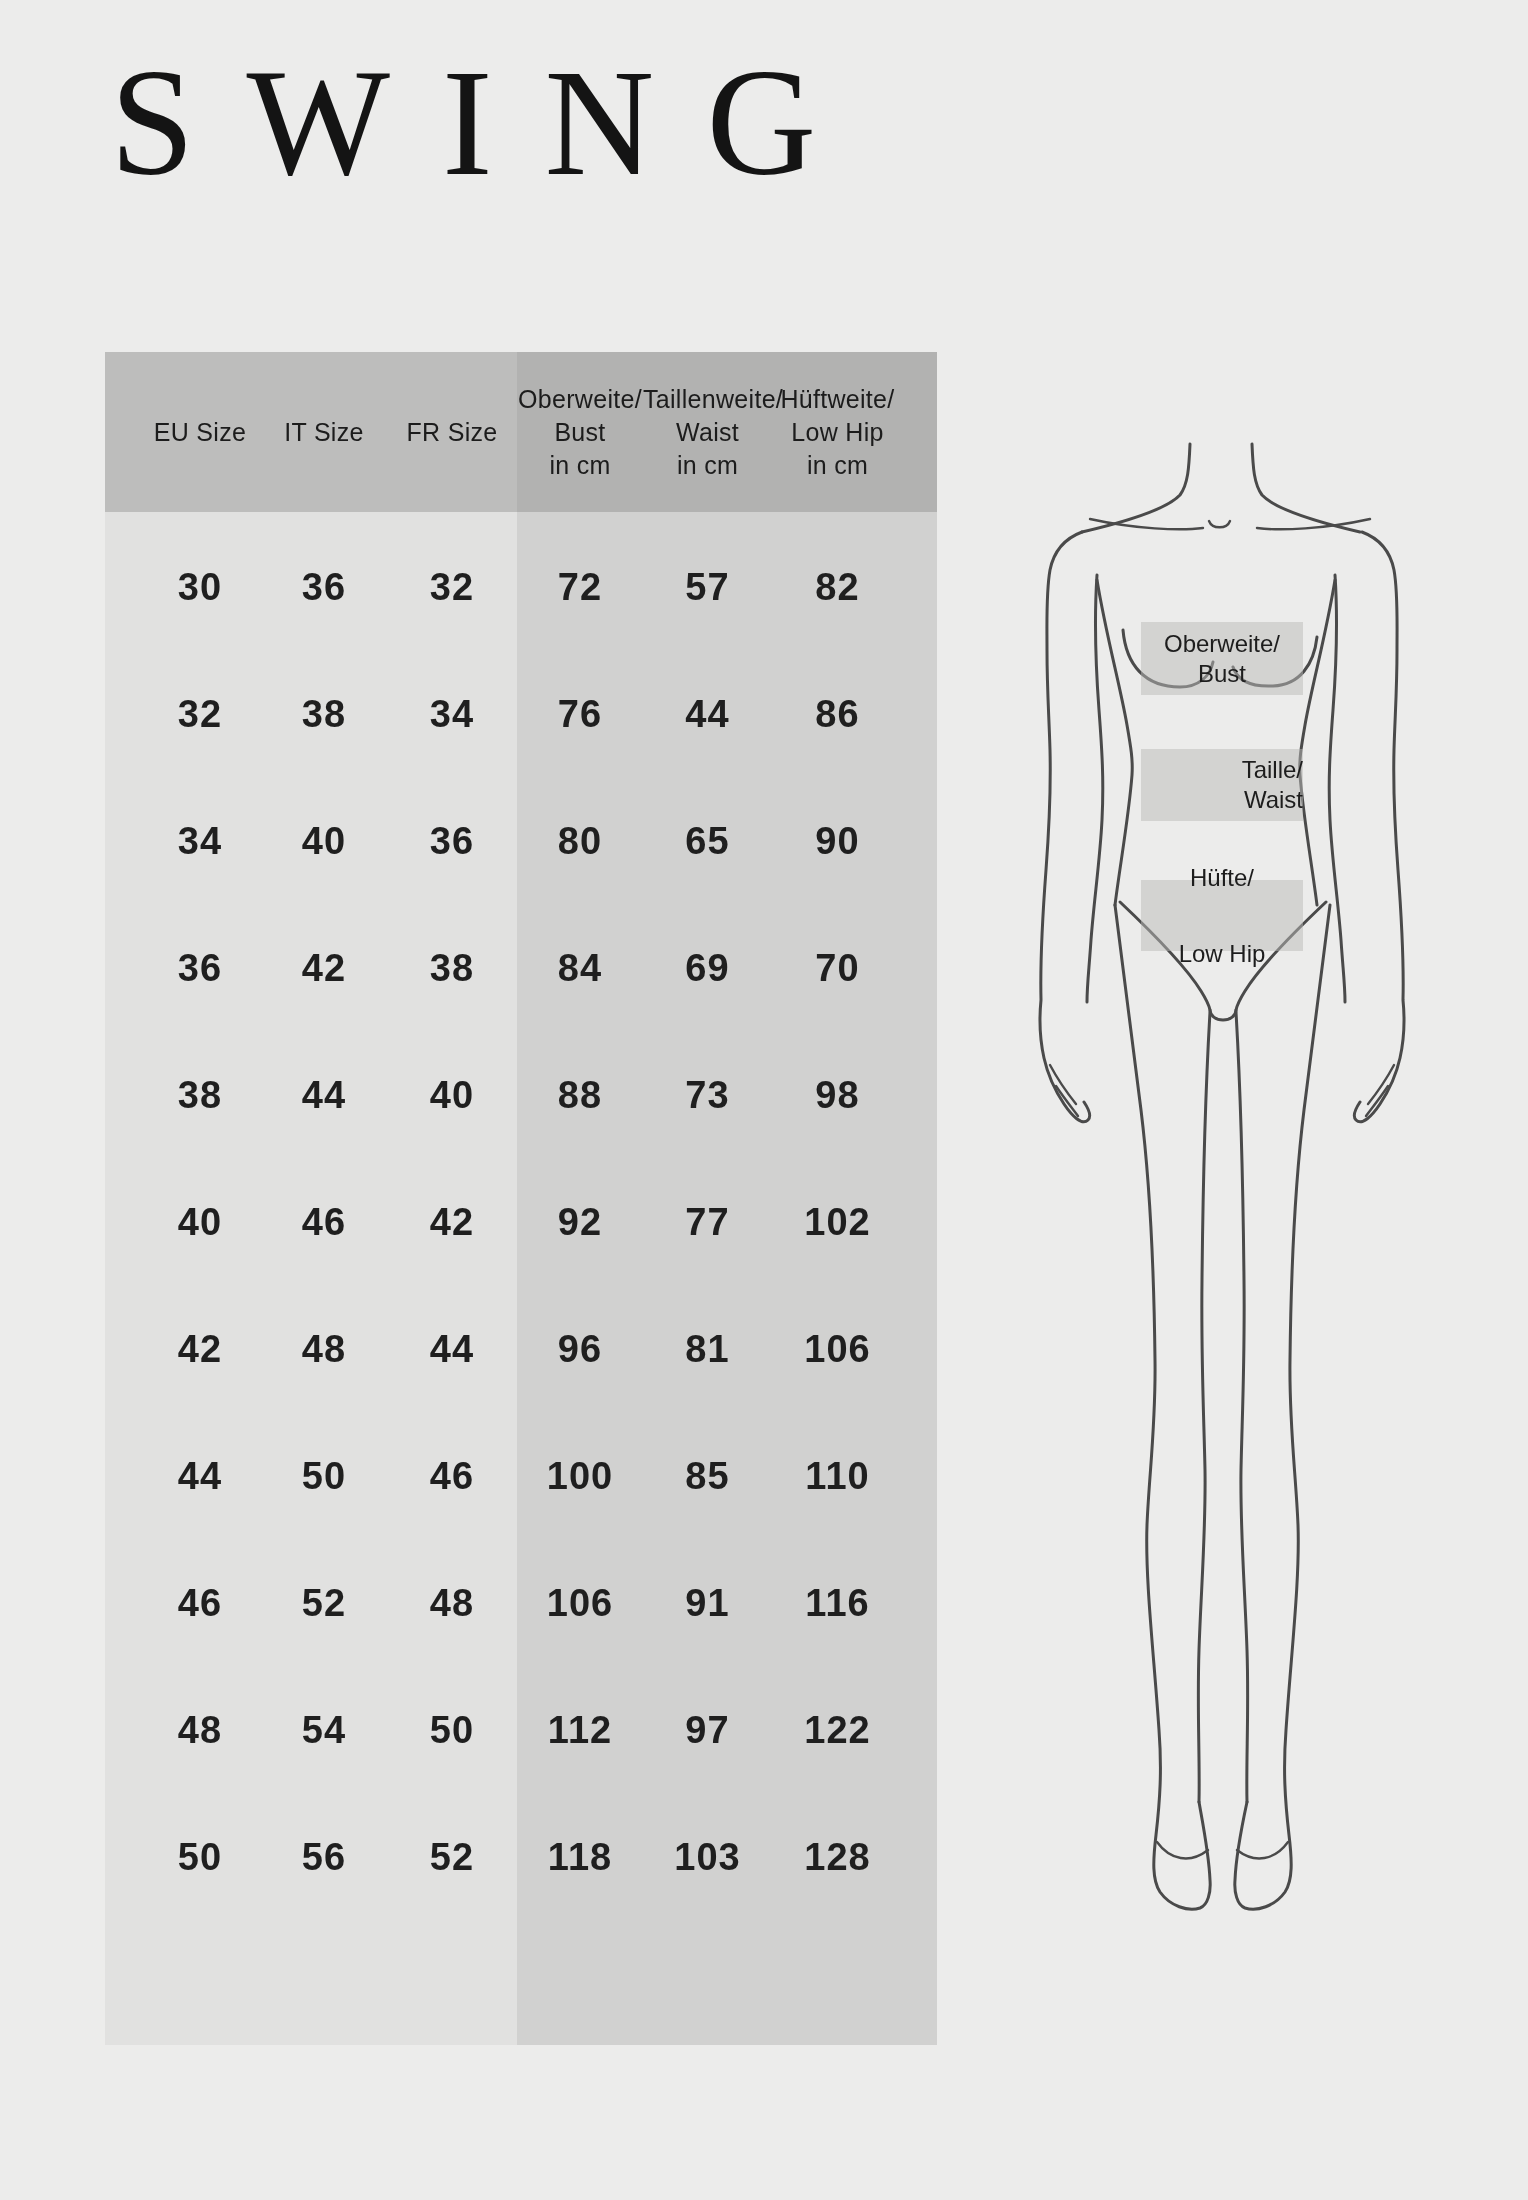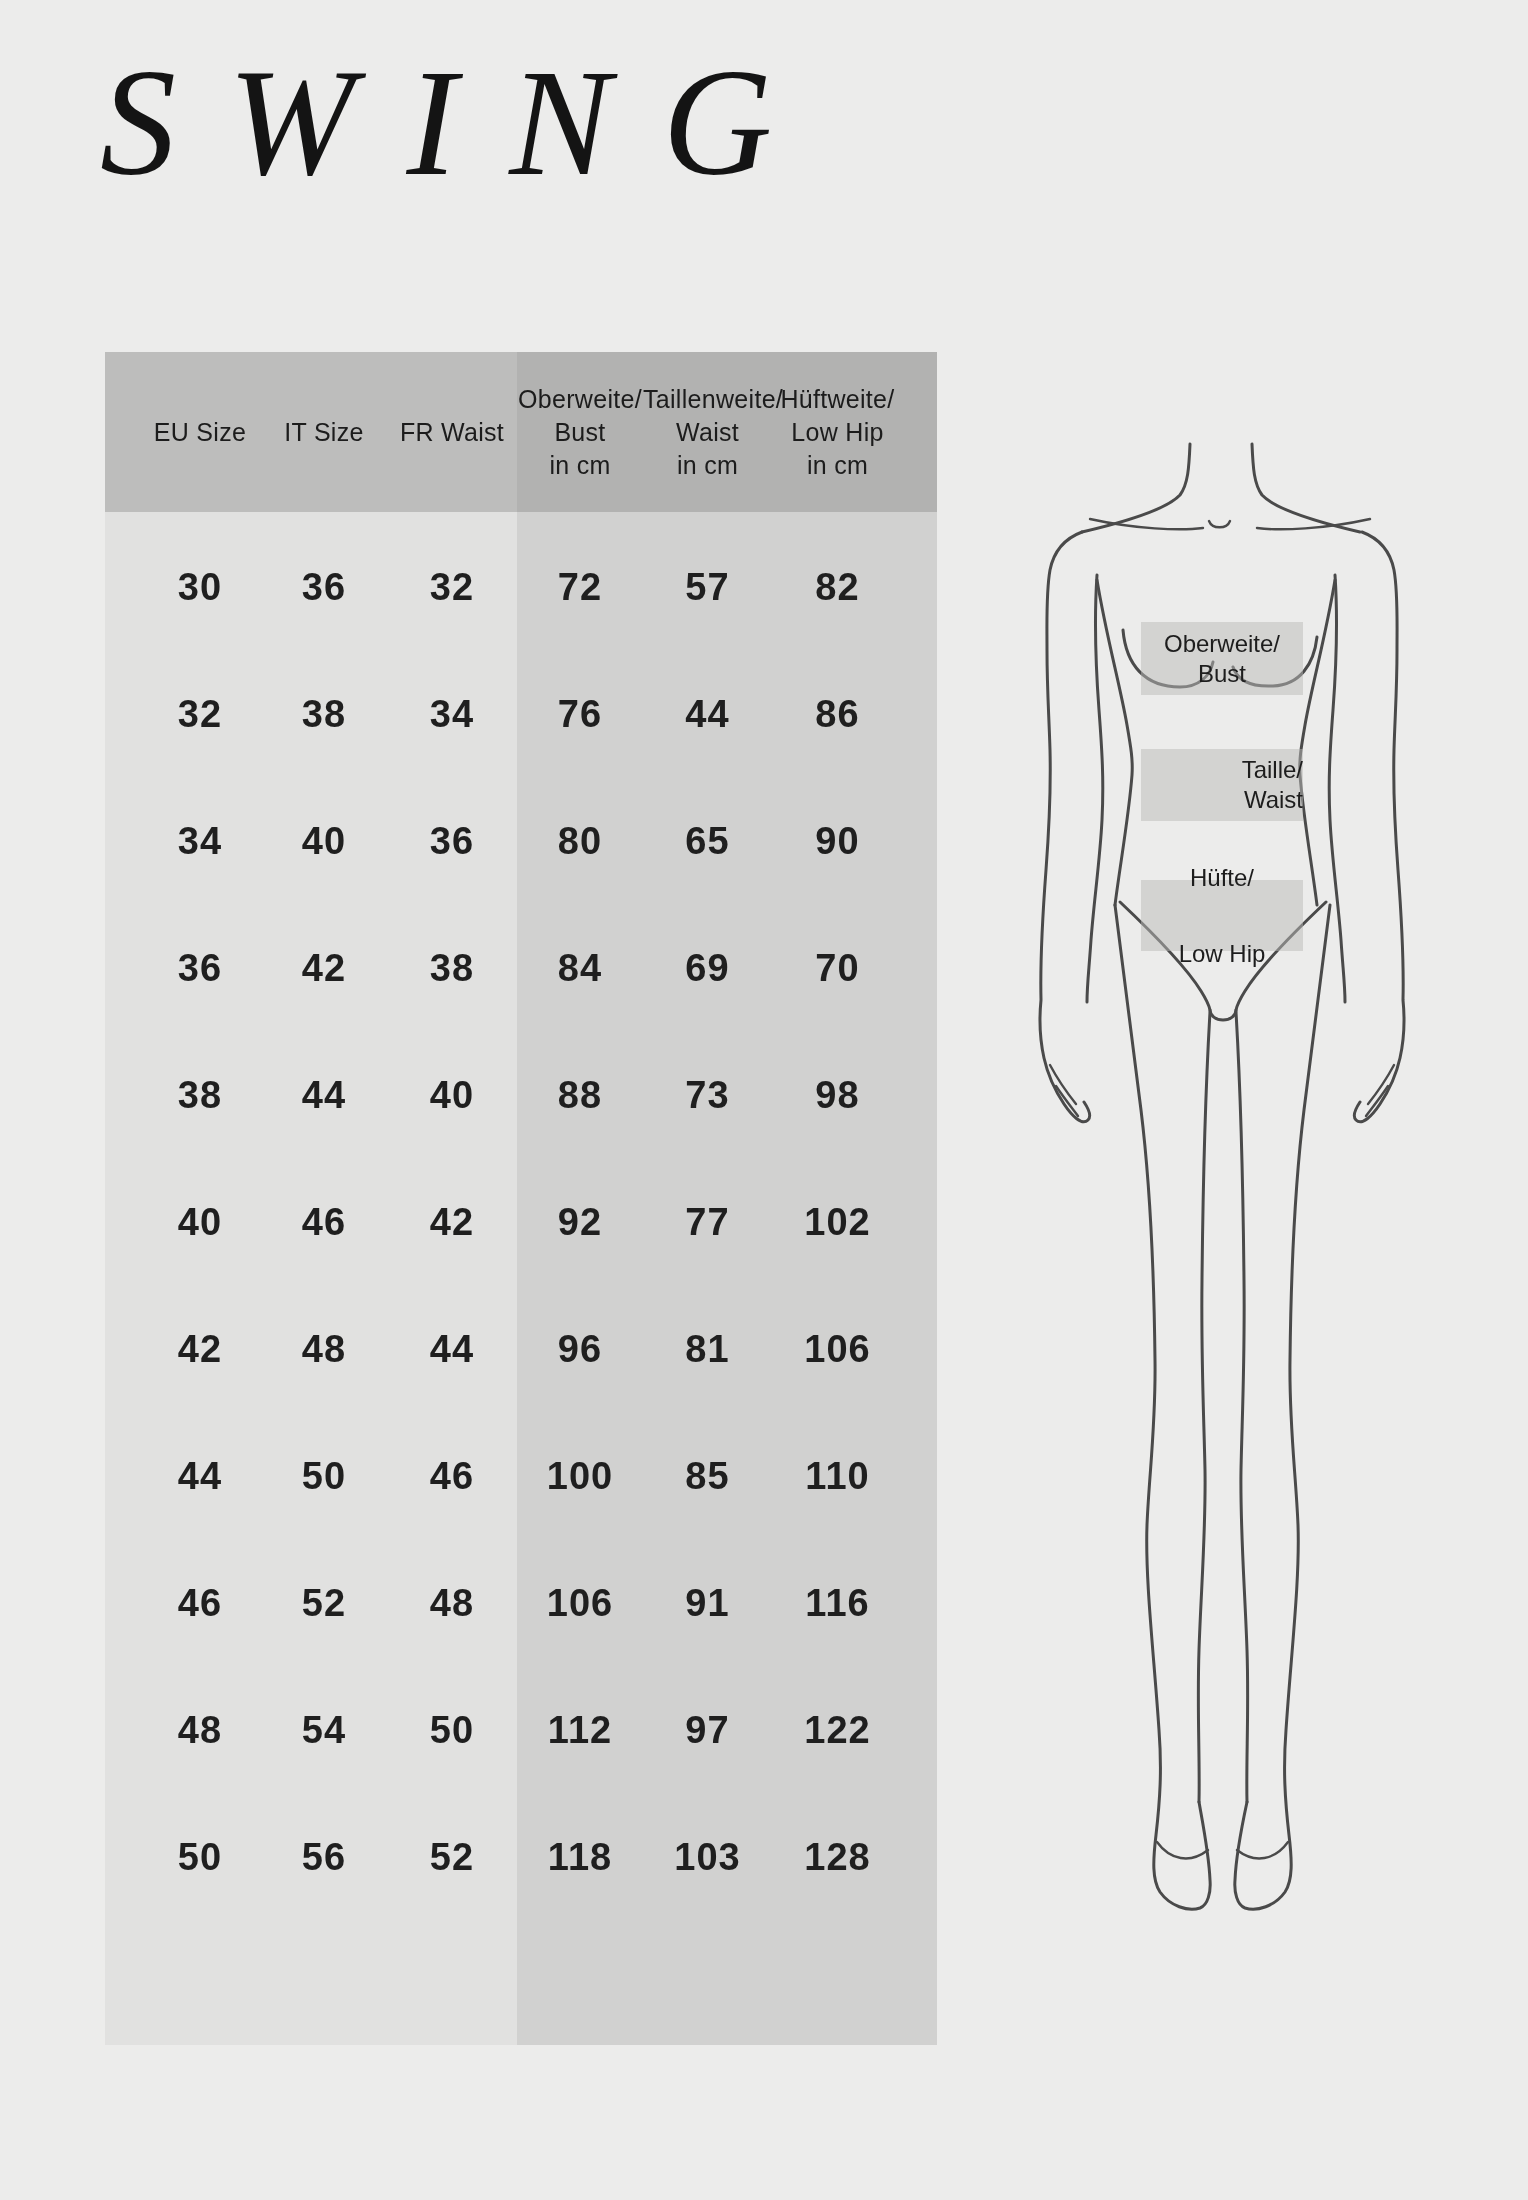--- a/index.html
+++ b/index.html
@@ -6,27 +6,26 @@
   .page{
     position:relative;
     width:1528px;height:2200px;
     background:#ececeb;
     font-family:"Liberation Sans", sans-serif;
     overflow:hidden;
     color:#1e1e1e;
   }
   
   .logo{
-    position:absolute;left:100px;top:44px;
+    position:absolute;left:110px;top:44px;
     font-family:"Liberation Serif", serif;
     font-size:152px;line-height:1.05;
     letter-spacing:52px;
     font-weight:400;color:#141414;
     white-space:nowrap;
-    font-style:italic;
   }
   
   .size-table{
     position:absolute;left:105px;top:352px;
     width:832px;height:1693px;
   }
   .trow{
     display:grid;
     grid-template-columns:156px 126px 130px 126px 129px 165px;
     align-items:center;
@@ -77,21 +76,21 @@
 <body>
 
 <div class="page">
 
   <div class="logo">SWING</div>
 
   <div class="size-table">
     <div class="trow head-row">
       <div class="cell c1 head-cell">EU Size</div>
       <div class="cell c2 head-cell">IT Size</div>
-      <div class="cell c3 head-cell">FR Waist</div>
+      <div class="cell c3 head-cell">FR Size</div>
       <div class="cell c4 head-cell multi">
         <span>Oberweite/</span>
         <span>Bust</span>
         <span>in cm</span>
       </div>
       <div class="cell c5 head-cell multi">
         <span>Taillenweite/</span>
         <span>Waist</span>
         <span>in cm</span>
       </div>

